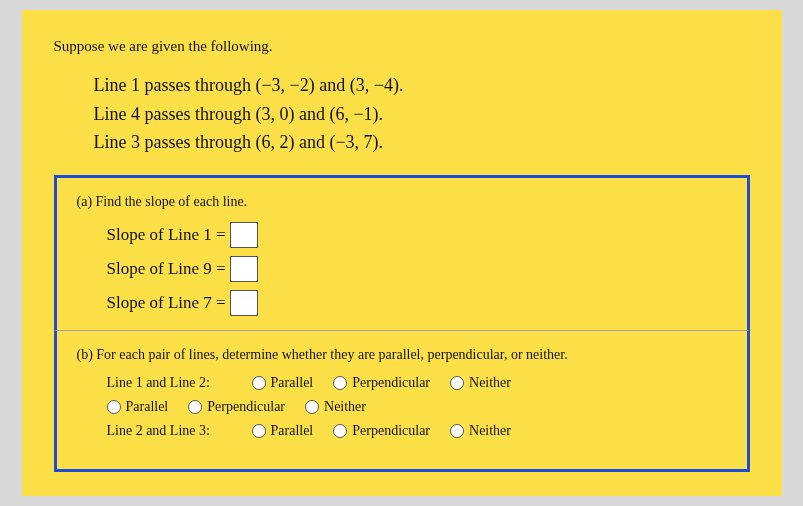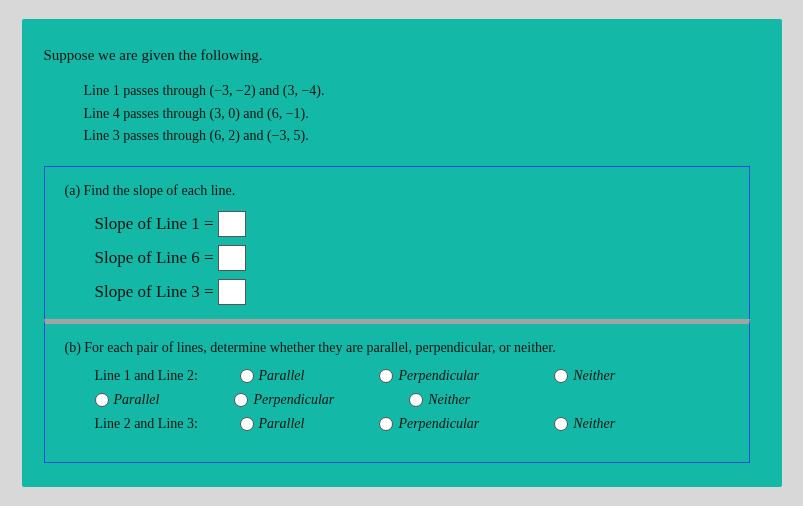--- a/index.html
+++ b/index.html
@@ -7,45 +7,45 @@
     body {
       background: #d8d8d8;
       display: flex;
       justify-content: center;
       align-items: center;
       min-height: 100vh;
       font-family: Georgia, 'Times New Roman', serif;
     }
 
     .card {
-      background: #14b8a6;
+      background: #fde047;
       width: 760px;
-      padding: 28px 32px 24px 22px;
+      padding: 28px 32px 24px 32px;
       border-radius: 2px;
     }
 
     .intro {
       font-size: 15px;
       color: #111;
       margin-bottom: 16px;
     }
 
     .intro-lines {
       padding-left: 40px;
       margin-bottom: 18px;
     }
 
     .intro-line {
-      font-size: 14px;
+      font-size: 18px;
       color: #111;
       line-height: 1.6;
     }
 
     .section {
-      border: 1px solid #1d4ed8;
+      border: 3px solid #1d4ed8;
       padding: 16px 20px 14px 20px;
       margin-bottom: 0;
     }
 
     .section-a {
       border-bottom: none;
     }
 
     .section-label {
       font-size: 14px;
@@ -70,21 +70,21 @@
       width: 28px;
       height: 26px;
       border: 1.5px solid #555;
       background: #fff;
       margin-left: 4px;
       display: inline-block;
       vertical-align: middle;
     }
 
     .section-b {
-      border-top: 5px solid #a3a3a3;
+      border-top: 1px solid #a3a3a3;
     }
 
     .pair-row {
       display: flex;
       align-items: center;
       margin-bottom: 8px;
       padding-left: 30px;
       font-size: 14px;
       color: #111;
       gap: 0;
@@ -95,22 +95,21 @@
     }
 
     .pair-label {
       width: 145px;
       font-size: 14px;
       flex-shrink: 0;
     }
 
     .radio-group {
       display: flex;
-      gap: 75px;
-      font-style: italic;
+      gap: 20px;
     }
 
     .radio-option {
       display: flex;
       align-items: center;
       gap: 5px;
       font-size: 14px;
       color: #111;
       cursor: pointer;
     }
@@ -135,39 +134,39 @@
   <div class="intro">Suppose we are given the following.</div>
 
   <div class="intro-lines">
     <div class="intro-line">
       Line 1 passes through (−3, −2) and (3, −4).
     </div>
     <div class="intro-line">
       Line 4 passes through (3, 0) and (6, −1).
     </div>
     <div class="intro-line">
-      Line 3 passes through (6, 2) and (−3, 5).
+      Line 3 passes through (6, 2) and (−3, 7).
     </div>
   </div>
 
   <div class="section section-a">
     <div class="section-label">(a) Find the slope of each line.</div>
 
     <div class="slope-row">
       <span>Slope of Line 1 =</span>
       <span class="slope-input"></span>
     </div>
 
     <div class="slope-row">
-      <span>Slope of Line 6 =</span>
+      <span>Slope of Line 9 =</span>
       <span class="slope-input"></span>
     </div>
 
     <div class="slope-row">
-      <span>Slope of Line 3 =</span>
+      <span>Slope of Line 7 =</span>
       <span class="slope-input"></span>
     </div>
   </div>
 
   <div class="section section-b">
     <div class="section-label">(b) For each pair of lines, determine whether they are parallel, perpendicular, or neither.</div>
 
     <div class="pair-row">
       <span class="pair-label">Line 1 and Line 2:</span>
       <div class="radio-group">

